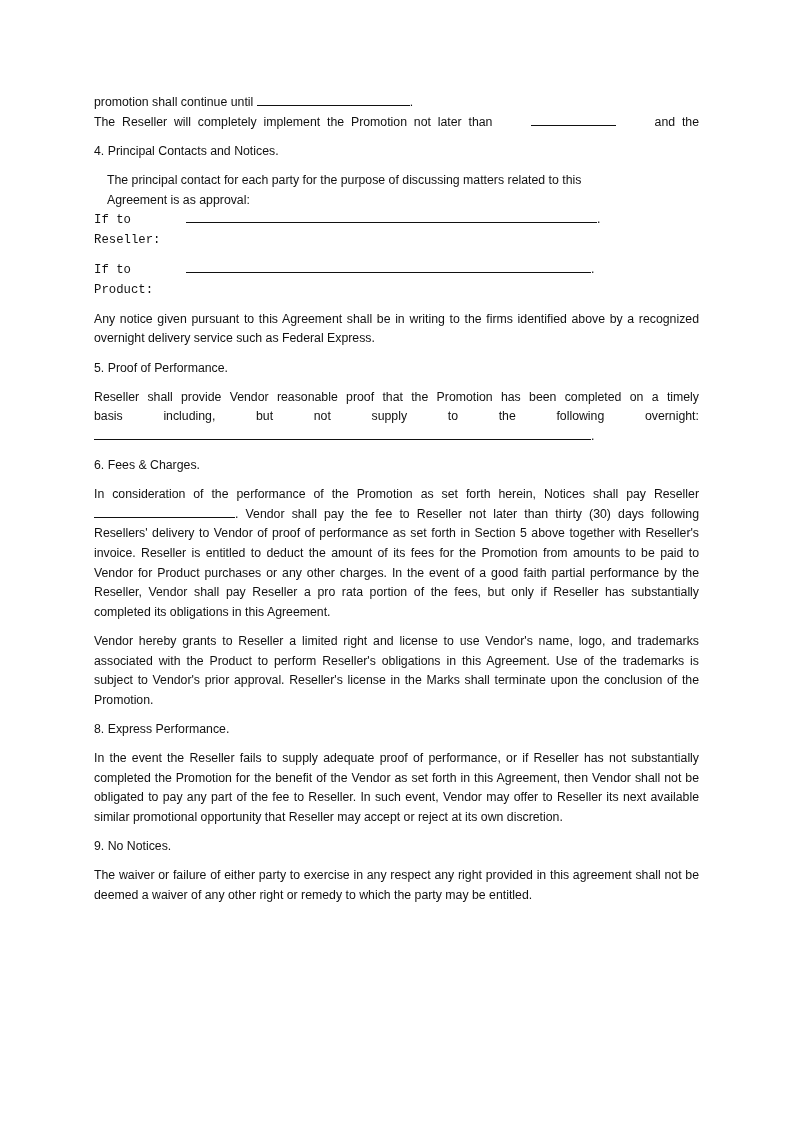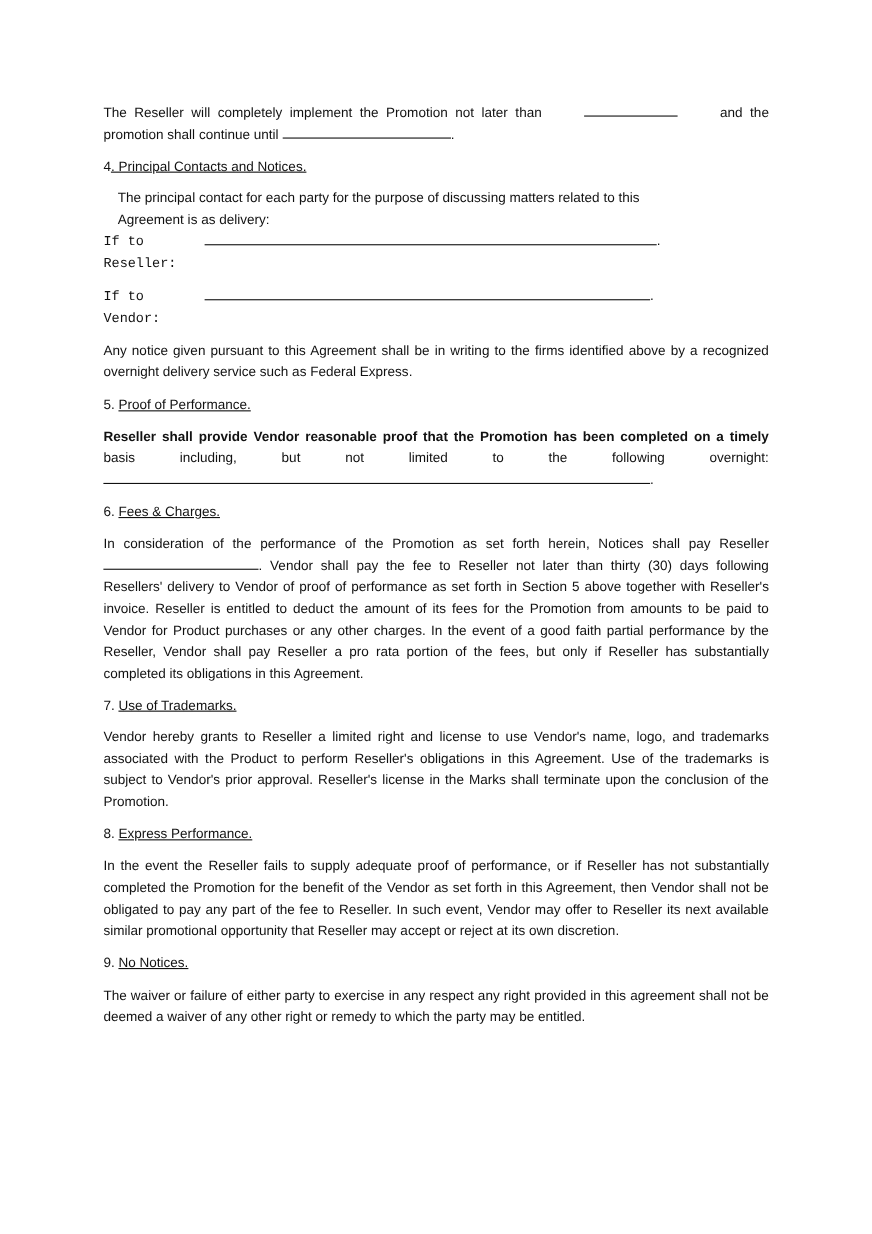--- a/index.html
+++ b/index.html
@@ -3,97 +3,93 @@
   <meta charset="utf-8">
   <style>
     html, body { margin: 0; padding: 0; background: #ffffff; }
     body {
       width: 793px; height: 1122px; position: relative; overflow: hidden;
       font-family: "Liberation Sans", sans-serif; color: #111111;
     }
     .page { position: absolute; left: 94px; top: 93px; width: 605px; font-size: 12.3px; line-height: 19.6px; }
     p { margin: 0; text-align: justify; }
     .gap { margin-top: 9.6px; }
-    .u { text-decoration: underline; }
+    .u { }
     .blank { display: inline-block; border-bottom: 1px solid #111; height: 12px; vertical-align: baseline; }
     .row { display: flex; align-items: baseline; }
     .row .lbl { width: 92px; flex: none; font-family: Liberation Mono, monospace; }
     .row .line { display: inline-block; border-bottom: 1px solid #111; height: 12px; }
     .spread { text-align: justify; text-align-last: justify; }
   </style>
 </head>
 <body>
 
 <div class="page">
 
+  <p>
+    <span>promotion shall continue until</span>
+    <span class="blank" style="width:153px;"></span><span>.</span>
+  </p>
   <p style="display:flex;align-items:baseline;">
     <span style="white-space:pre;">The  Reseller  will  completely  implement  the  Promotion  not  later  than</span>
     <span style="flex:1;"></span>
     <span class="blank" style="width:85px;"></span>
     <span style="flex:1;"></span>
     <span style="white-space:pre;">and  the</span>
-  </p>
-  <p>
-    <span>promotion shall continue until</span>
-    <span class="blank" style="width:153px;"></span><span>.</span>
   </p>
 
   <p class="gap">
     <span>4</span><span class="u">. Principal Contacts and Notices.</span>
   </p>
 
   <p class="gap" style="text-align:left;margin-left:13px;">
     <span>The principal contact for each party for the purpose of discussing matters related to this</span><br>
-    <span>Agreement is as delivery:</span>
+    <span>Agreement is as approval:</span>
   </p>
   <div class="row">
     <span class="lbl">If to Reseller:</span>
     <span class="line" style="width:411px;"></span>
       <span>.</span>
   </div>
   <div class="row gap">
-    <span class="lbl">If to Vendor:</span>
+    <span class="lbl">If to Product:</span>
     <span class="line" style="width:405px;"></span>
       <span>.</span>
   </div>
   <p class="gap">Any notice given pursuant to this Agreement shall be in writing to the firms identified above by a recognized overnight delivery service such as Federal Express.</p>
 
   <p class="gap">
     <span>5.</span>
     <span class="u">Proof of Performance.</span>
   </p>
-  <p class="gap" style="text-align-last:justify;font-weight:bold;">Reseller shall provide Vendor reasonable proof that the Promotion has been completed on a timely</p>
+  <p class="gap" style="text-align-last:justify;">Reseller shall provide Vendor reasonable proof that the Promotion has been completed on a timely</p>
   <p class="spread" style="display:flex;justify-content:space-between;gap:28px;">
     <span>basis</span>
     <span>including,</span>
     <span>but</span>
     <span>not</span>
-    <span>limited</span>
+    <span>supply</span>
     <span>to</span>
     <span>the</span>
     <span>following</span>
     <span>overnight:</span>
   </p>
   <p>
     <span class="blank" style="width:497px;"></span><span>.</span>
   </p>
 
   <p class="gap">
     <span>6.</span>
     <span class="u">Fees &amp; Charges.</span>
   </p>
   <p class="gap" style="text-align-last:justify;">In consideration of the performance of the Promotion as set forth herein, Notices shall pay Reseller</p>
   <p>
     <span class="blank" style="width:141px;"></span><span>.  Vendor shall pay the fee to Reseller not later than thirty (30) days following Resellers' delivery to Vendor of proof of performance as set forth in Section 5 above together with Reseller's invoice.  Reseller is entitled to deduct the amount of its fees for the Promotion from amounts to be paid to Vendor for Product purchases or any other charges.  In the event of a good faith partial performance by the Reseller, Vendor shall pay Reseller a pro rata portion of the fees, but only if Reseller has substantially completed its obligations in this Agreement.</span>
   </p>
 
-  <p class="gap">
-    <span>7.</span>
-    <span class="u">Use of Trademarks.</span>
-  </p>
   <p class="gap">Vendor hereby grants to Reseller a limited right and license to use Vendor's name, logo, and trademarks associated with the Product to perform Reseller's obligations in this Agreement.  Use of the trademarks is subject to Vendor's prior approval.  Reseller's license in the Marks shall terminate upon the conclusion of the Promotion.</p>
 
   <p class="gap">
     <span>8.</span>
     <span class="u">Express Performance.</span>
   </p>
   <p class="gap">In the event the Reseller fails to supply adequate proof of performance, or if Reseller has not substantially completed the Promotion for the benefit of the Vendor as set forth in this Agreement, then Vendor shall not be obligated to pay any part of the fee to Reseller.  In such event, Vendor may offer to Reseller its next available similar promotional opportunity that Reseller may accept or reject at its own discretion.</p>
 
   <p class="gap">
     <span>9.</span>

